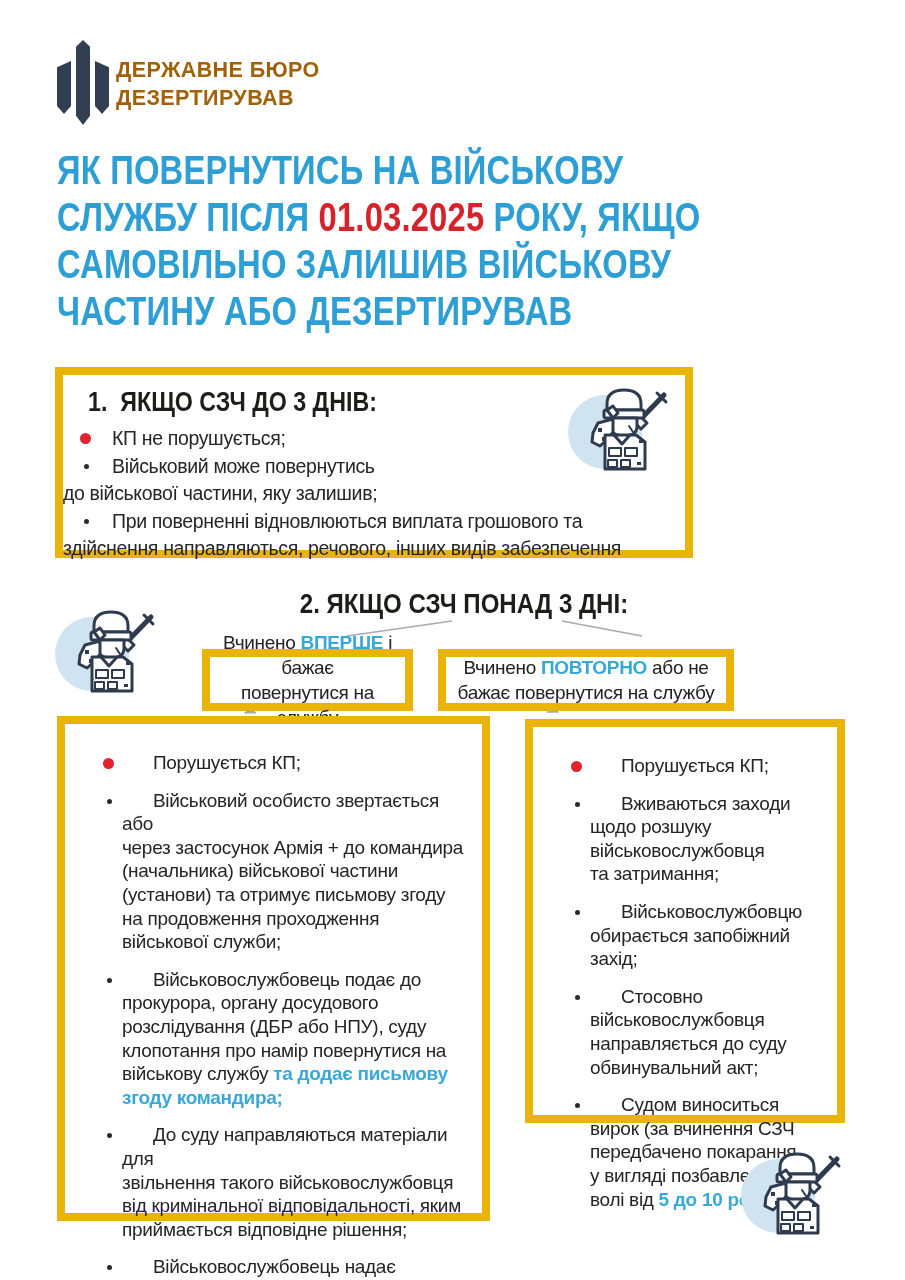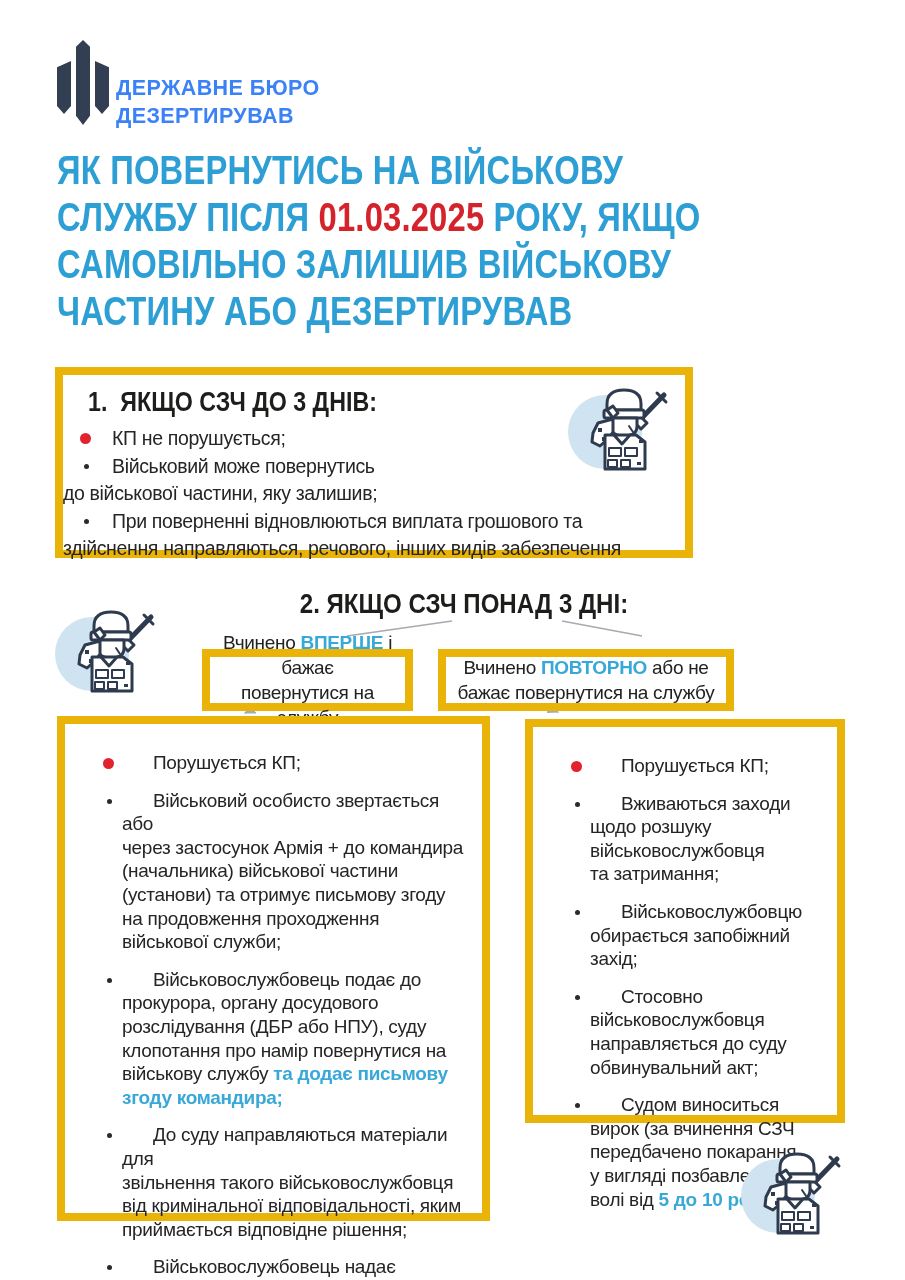--- a/index.html
+++ b/index.html
@@ -8,22 +8,22 @@
 
   
   .logo-mark{position:absolute;left:57px;top:40px;width:52px;height:85px;}
   .bar{position:absolute;background:#323e52;}
   .bar-m{left:19px;top:0;width:14px;height:85px;
          clip-path:polygon(50% 0,100% 8%,100% 89%,50% 100%,0 89%,0 8%);}
   .bar-l{left:0;top:21px;width:14px;height:53px;
          clip-path:polygon(0 12%,100% 0,100% 85%,50% 100%,0 85%);}
   .bar-r{left:38px;top:21px;width:14px;height:53px;
          clip-path:polygon(0 0,100% 12%,100% 85%,50% 100%,0 85%);}
-  .logo-text{position:absolute;left:116px;top:74px;font-size:21.5px;font-weight:700;
-             color:#3b82f6;line-height:28px;letter-spacing:.4px;}
+  .logo-text{position:absolute;left:116px;top:56px;font-size:21.5px;font-weight:700;
+             color:#a16207;line-height:28px;letter-spacing:.4px;}
 
   
   .title{position:absolute;left:57px;top:147px;width:1050px;
          transform:scaleX(.8);transform-origin:0 0;
          font-size:41px;font-weight:700;line-height:47px;color:#2d9fd4;letter-spacing:.2px;}
   .title .red{color:#d5232b;}
 
   
   .card{position:absolute;background:#ffffff;border:8px solid #eab308;box-sizing:border-box;}
 

